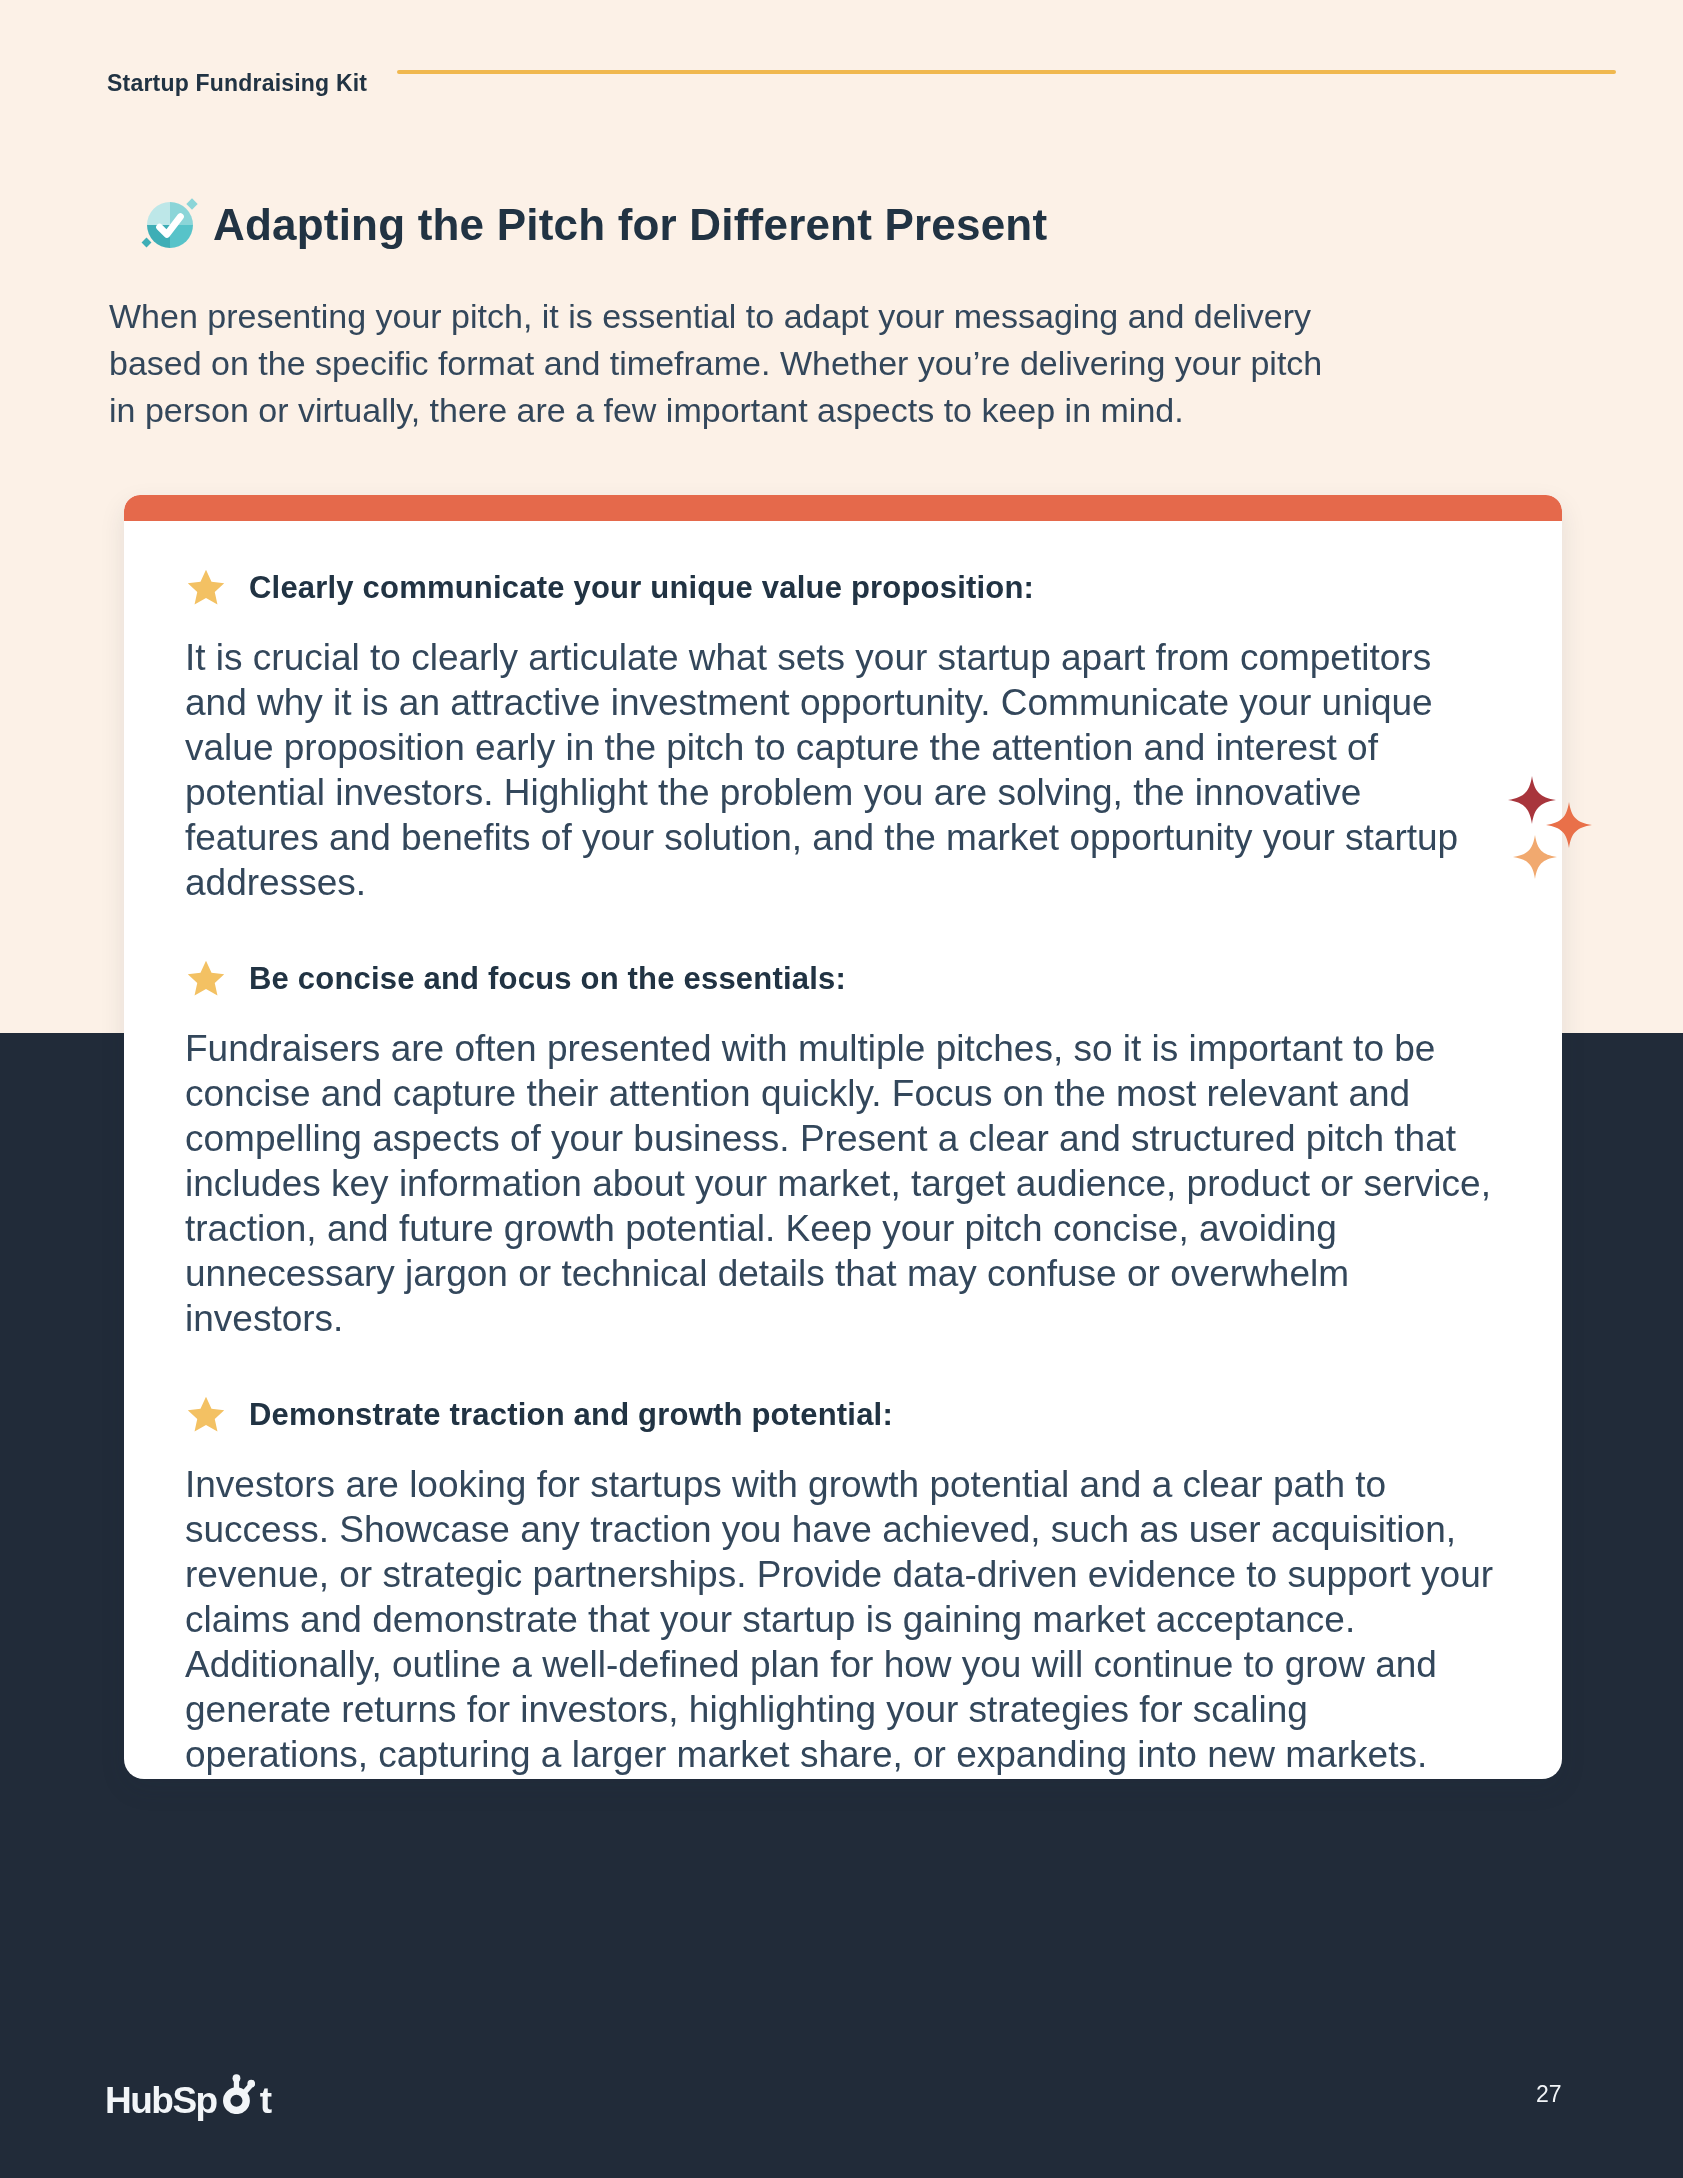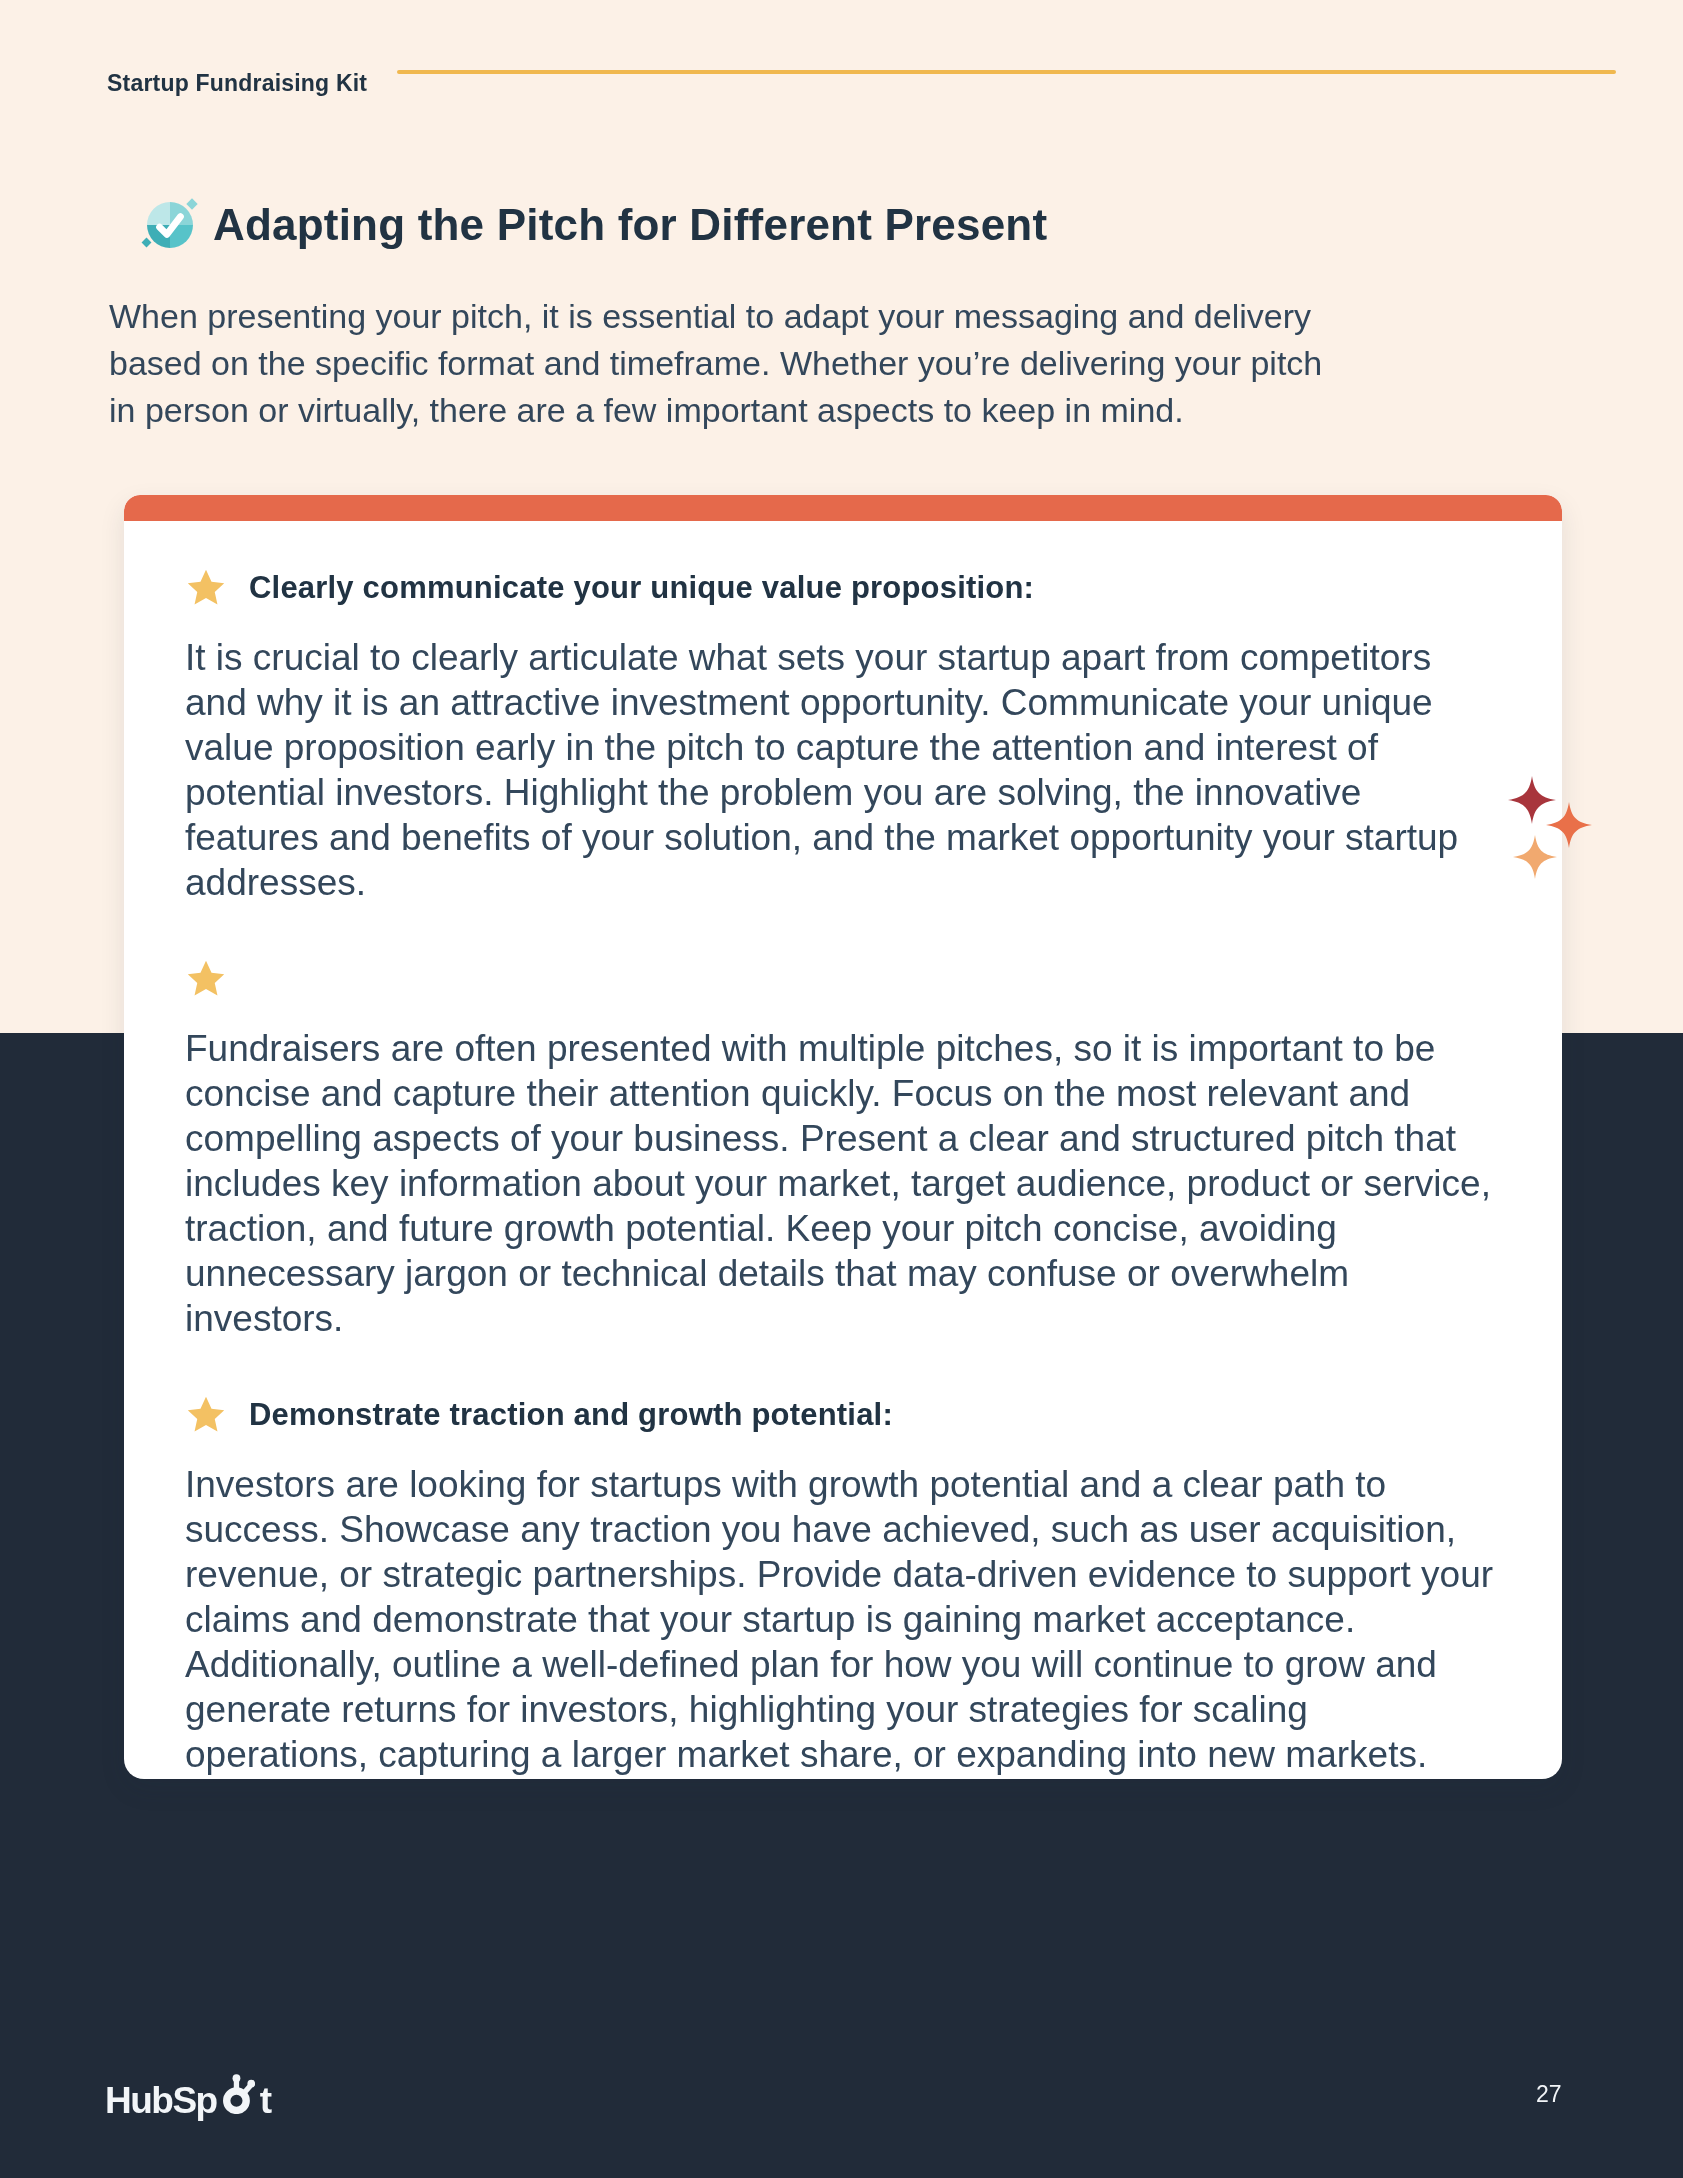--- a/index.html
+++ b/index.html
@@ -146,20 +146,21 @@
         <span class="heading-text">Clearly communicate your unique value proposition:</span>
       </div>
       <p class="section-body">It is crucial to clearly articulate what sets your startup apart from competitors and why it is an attractive investment opportunity. Communicate your unique value proposition early in the pitch to capture the attention and interest of potential investors. Highlight the problem you are solving, the innovative features and benefits of your solution, and the market opportunity your startup addresses.</p>
     </div>
 
     <div class="section">
       <div class="section-heading">
         <svg class="star" viewBox="0 0 24 24" aria-hidden="true">
           <path d="M12 1.6l3.15 6.8 7.25.82-5.4 5 1.55 7.18L12 17.7l-6.55 3.7 1.55-7.18-5.4-5 7.25-.82z" style="fill:var(--star-gold,#F3C163)"></path>
         </svg>
+        <span class="heading-text">Be concise and focus on the essentials:</span>
       </div>
       <p class="section-body">Fundraisers are often presented with multiple pitches, so it is important to be concise and capture their attention quickly. Focus on the most relevant and compelling aspects of your business. Present a clear and structured pitch that includes key information about your market, target audience, product or service, traction, and future growth potential. Keep your pitch concise, avoiding unnecessary jargon or technical details that may confuse or overwhelm investors.</p>
     </div>
 
     <div class="section">
       <div class="section-heading">
         <svg class="star" viewBox="0 0 24 24" aria-hidden="true">
           <path d="M12 1.6l3.15 6.8 7.25.82-5.4 5 1.55 7.18L12 17.7l-6.55 3.7 1.55-7.18-5.4-5 7.25-.82z" style="fill:var(--star-gold,#F3C163)"></path>
         </svg>
         <span class="heading-text">Demonstrate traction and growth potential:</span>

